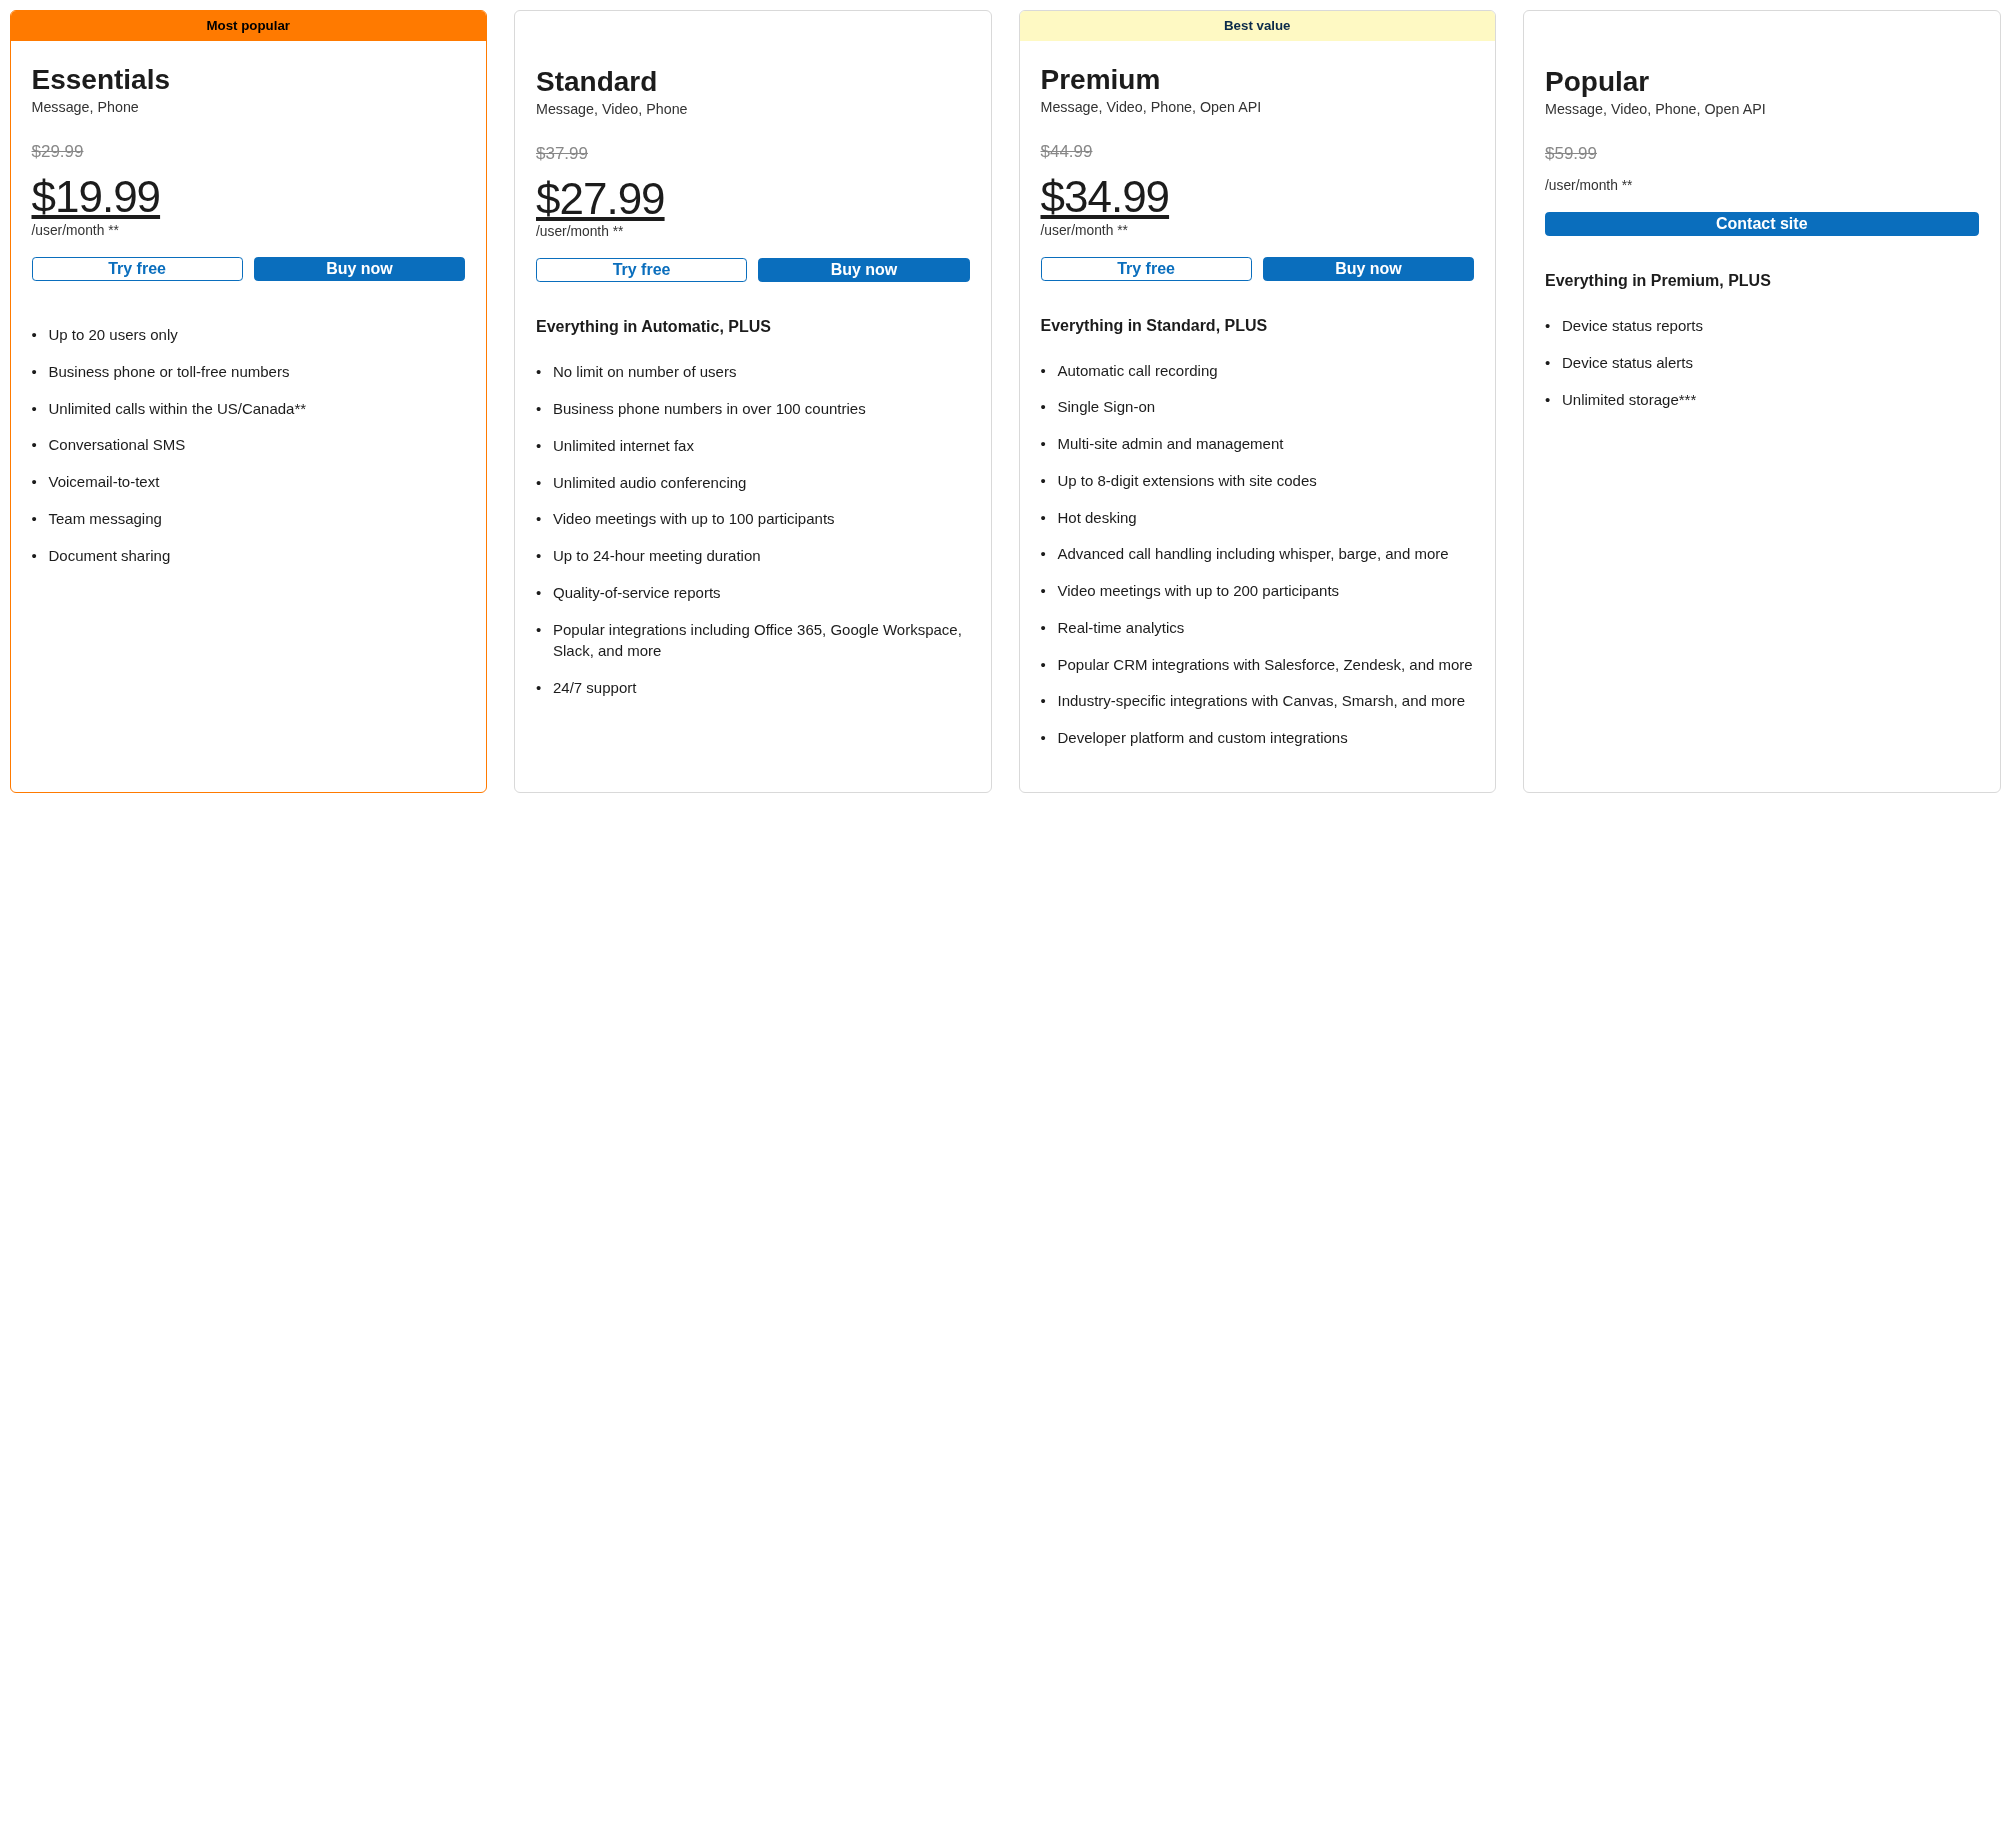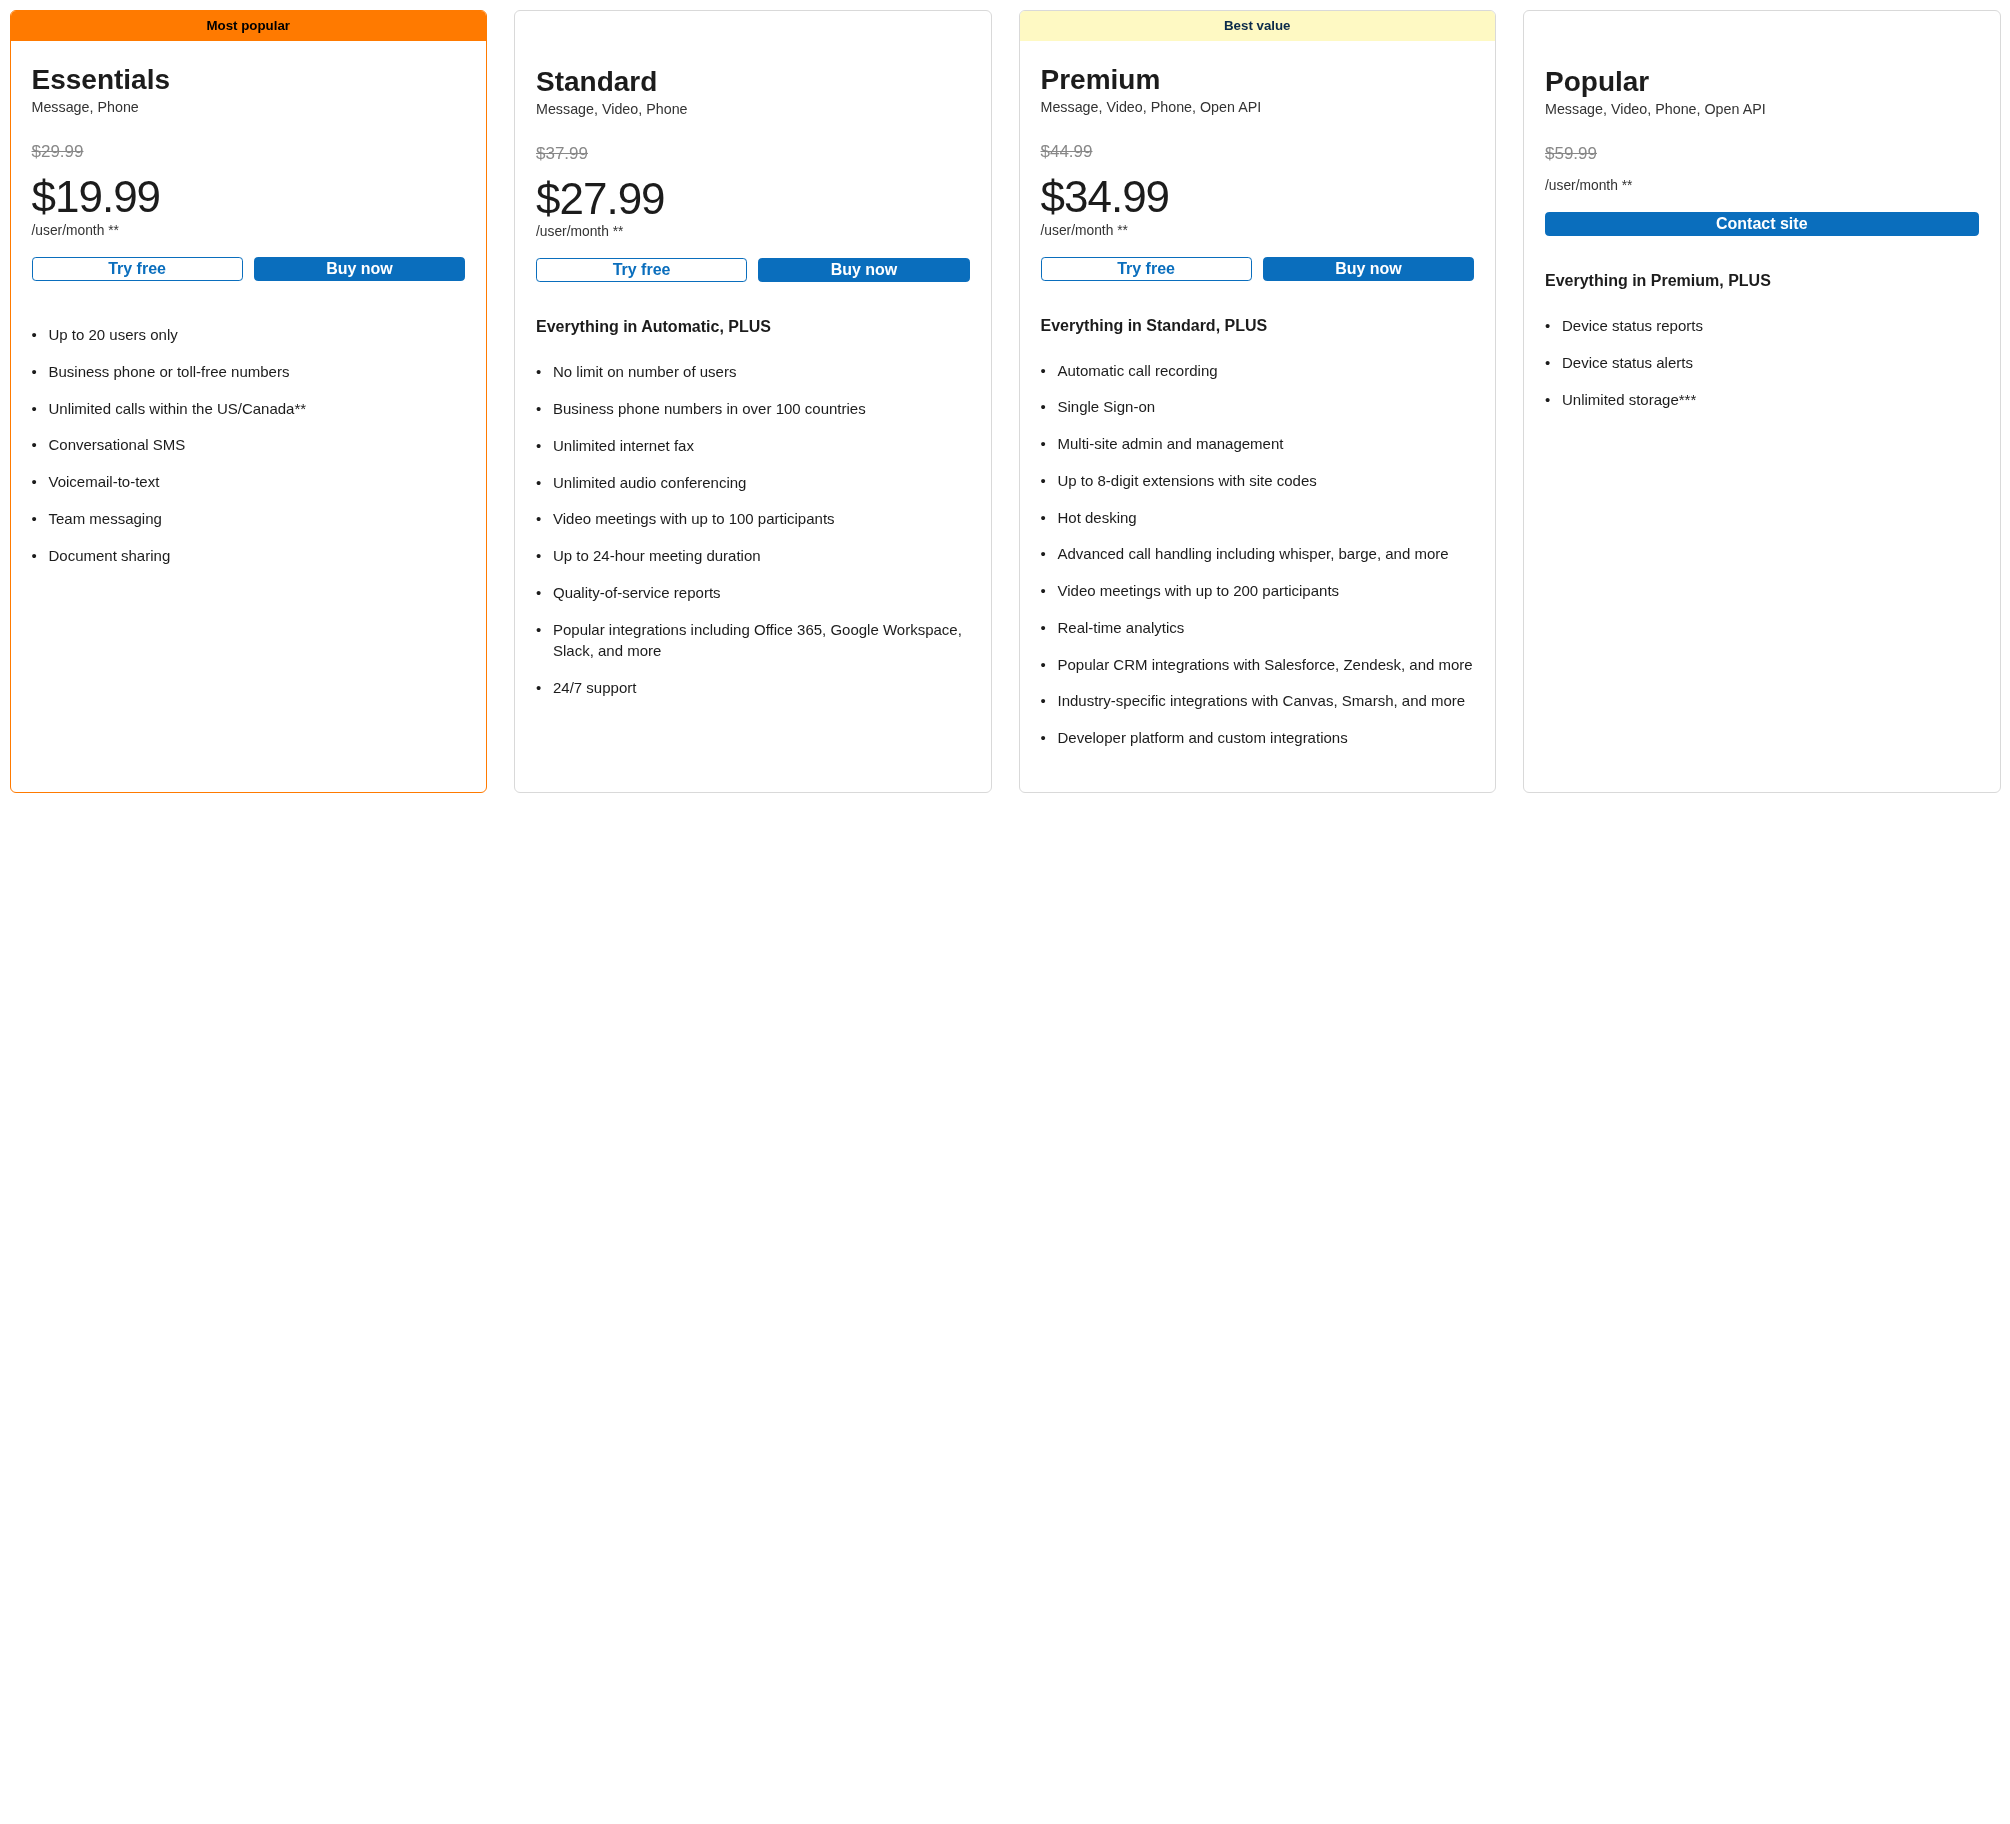--- a/index.html
+++ b/index.html
@@ -63,20 +63,21 @@
     font-size: 17px;
     color: #888;
     text-decoration: line-through;
     margin-bottom: 12px;
   }
   .price {
     font-size: 44px;
     font-weight: 400;
     letter-spacing: -1px;
     line-height: 1.05;
+    text-decoration: underline;
   }
   .per {
     font-size: 13.8px;
     color: #333;
     margin-top: 1.9px;
     margin-bottom: 19px;
   }
   .btn-row {
     display: flex;
     gap: 11.4px;

